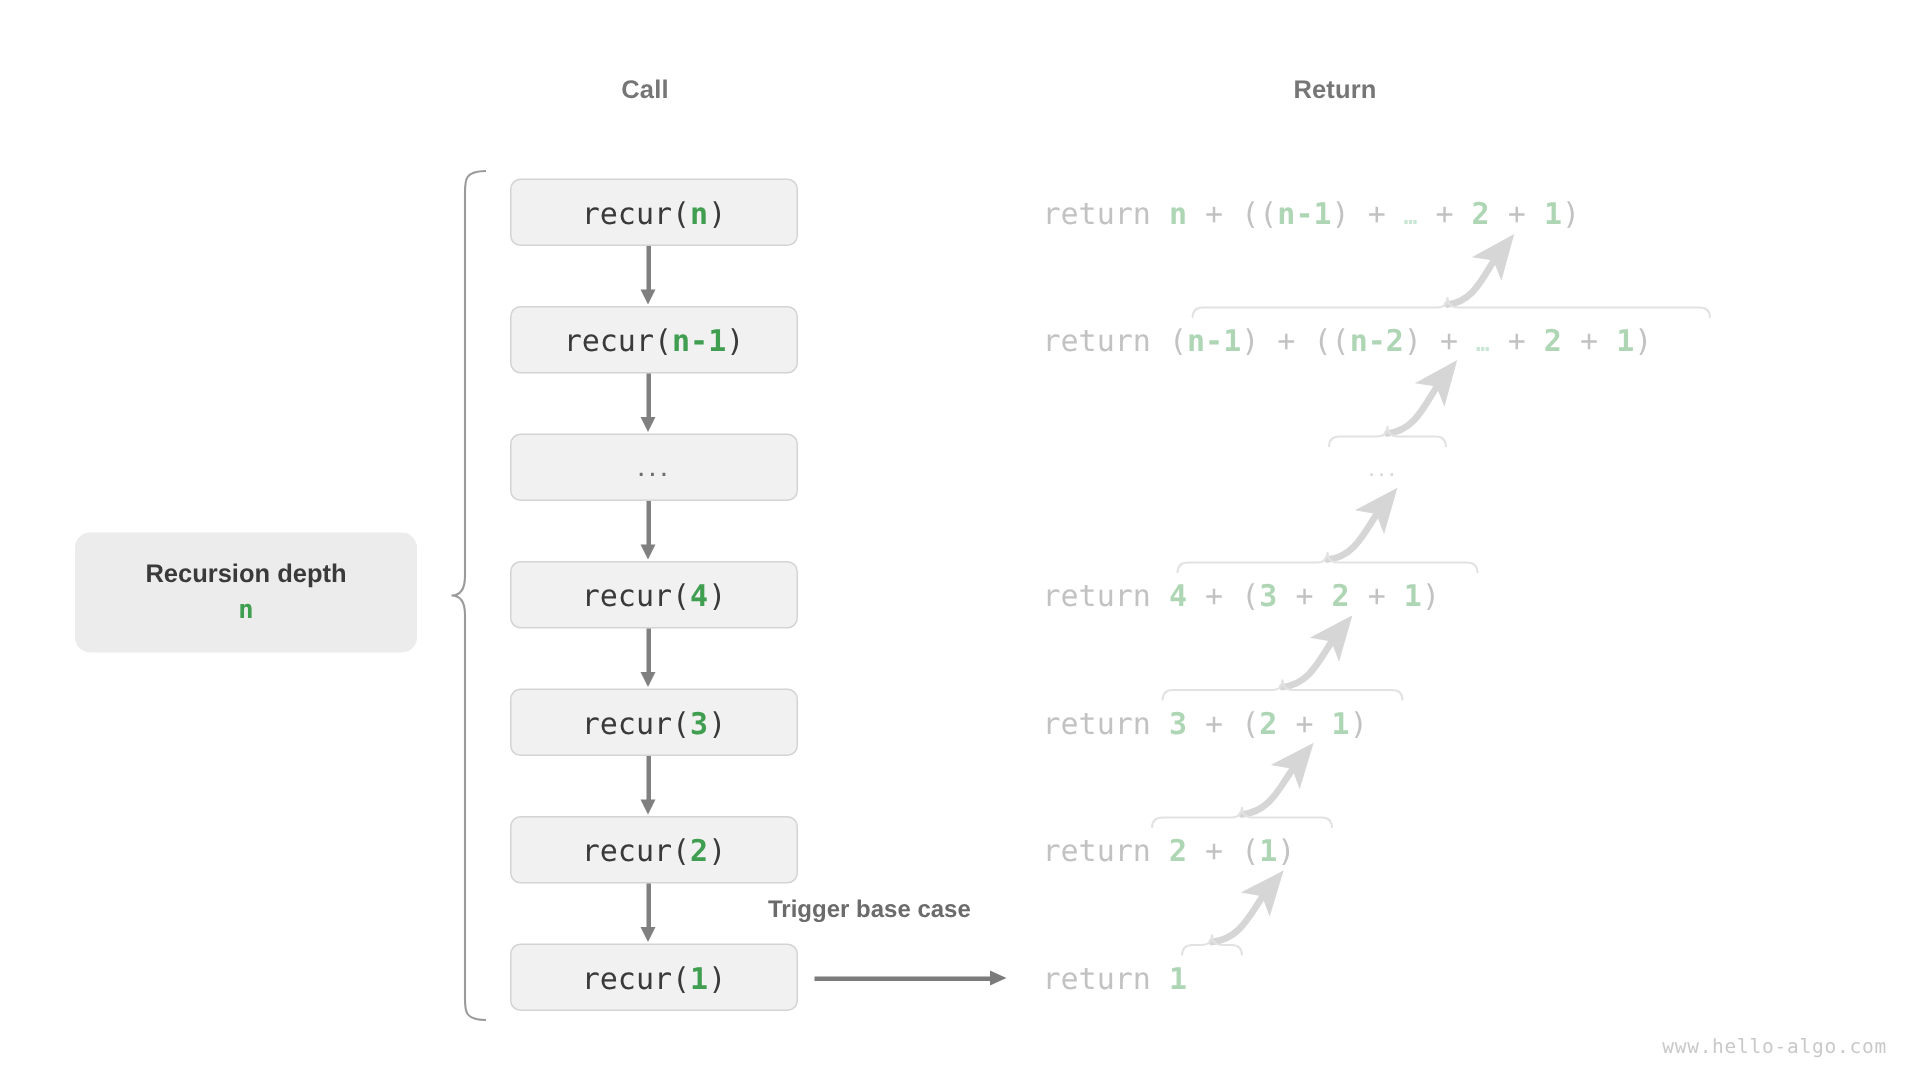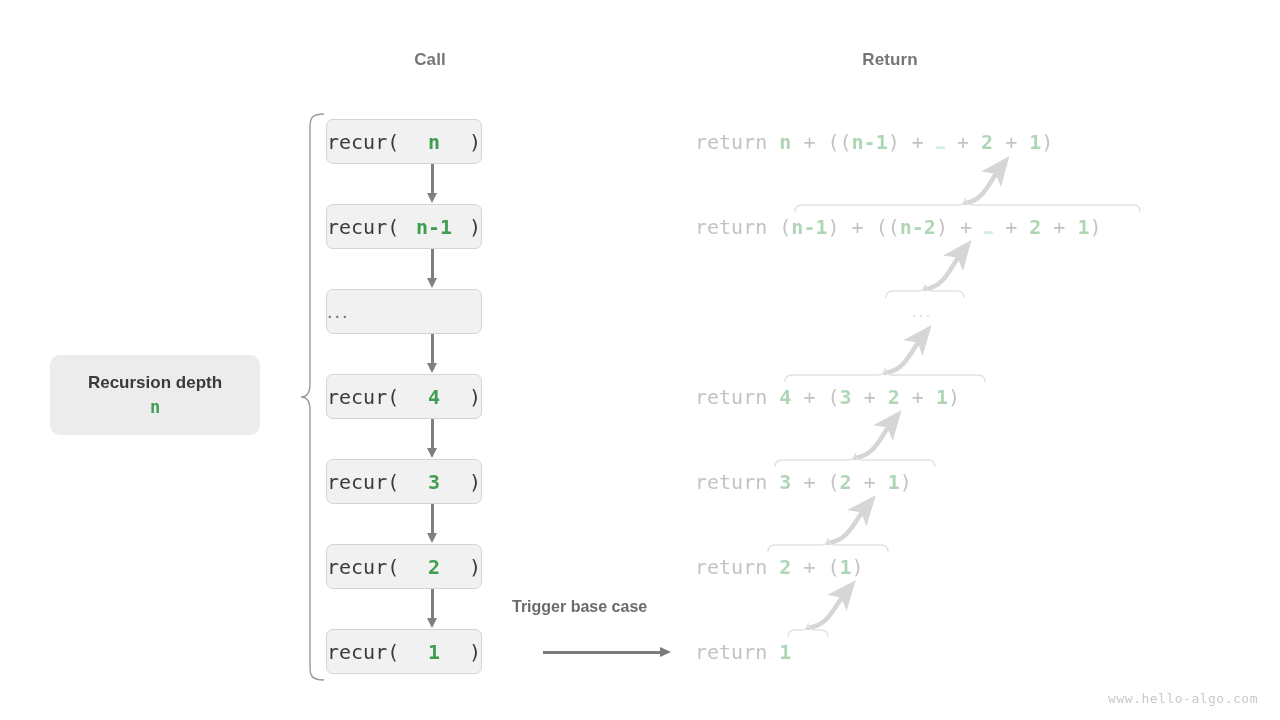--- a/index.html
+++ b/index.html
@@ -31,30 +31,30 @@
     text-align: center;
     letter-spacing: 0.1px;
     white-space: nowrap;
   }
   #header-call  { left: 330px; top: 50px; width: 200px; }
   #header-return{ left: 790px; top: 50px; width: 200px; }
 
   
   .call-box {
     position: absolute;
-    left: 326px;
-    width: 156px;
+    left: 340px;
+    width: 192px;
     height: 45px;
     box-sizing: border-box;
     background: #f1f1f1;
     border: 1.4px solid #d4d4d4;
     border-radius: 7px;
     display: flex;
     align-items: center;
-    justify-content: space-between;
+    justify-content: center;
     font-family: "DejaVu Sans Mono", "Liberation Mono", monospace;
     font-size: 20px;
     color: #3a3a3a;
     letter-spacing: 0px;
   }
   .call-box .arg { color: #3f9e50; font-weight: bold; }
   .call-box.ellipsis {
     font-family: "Liberation Sans", sans-serif;
     font-size: 20px;
     color: #6f6f6f;
@@ -88,21 +88,21 @@
     width: 26px;
     height: 570px;
     overflow: visible;
   }
 
   
   #depth-label {
     position: absolute;
     left: 50px;
     top: 355px;
-    width: 210px;
+    width: 228px;
     height: 80px;
     box-sizing: border-box;
     background: #ececec;
     border-radius: 10px;
     display: flex;
     flex-direction: column;
     align-items: center;
     justify-content: center;
     gap: 4px;
   }

